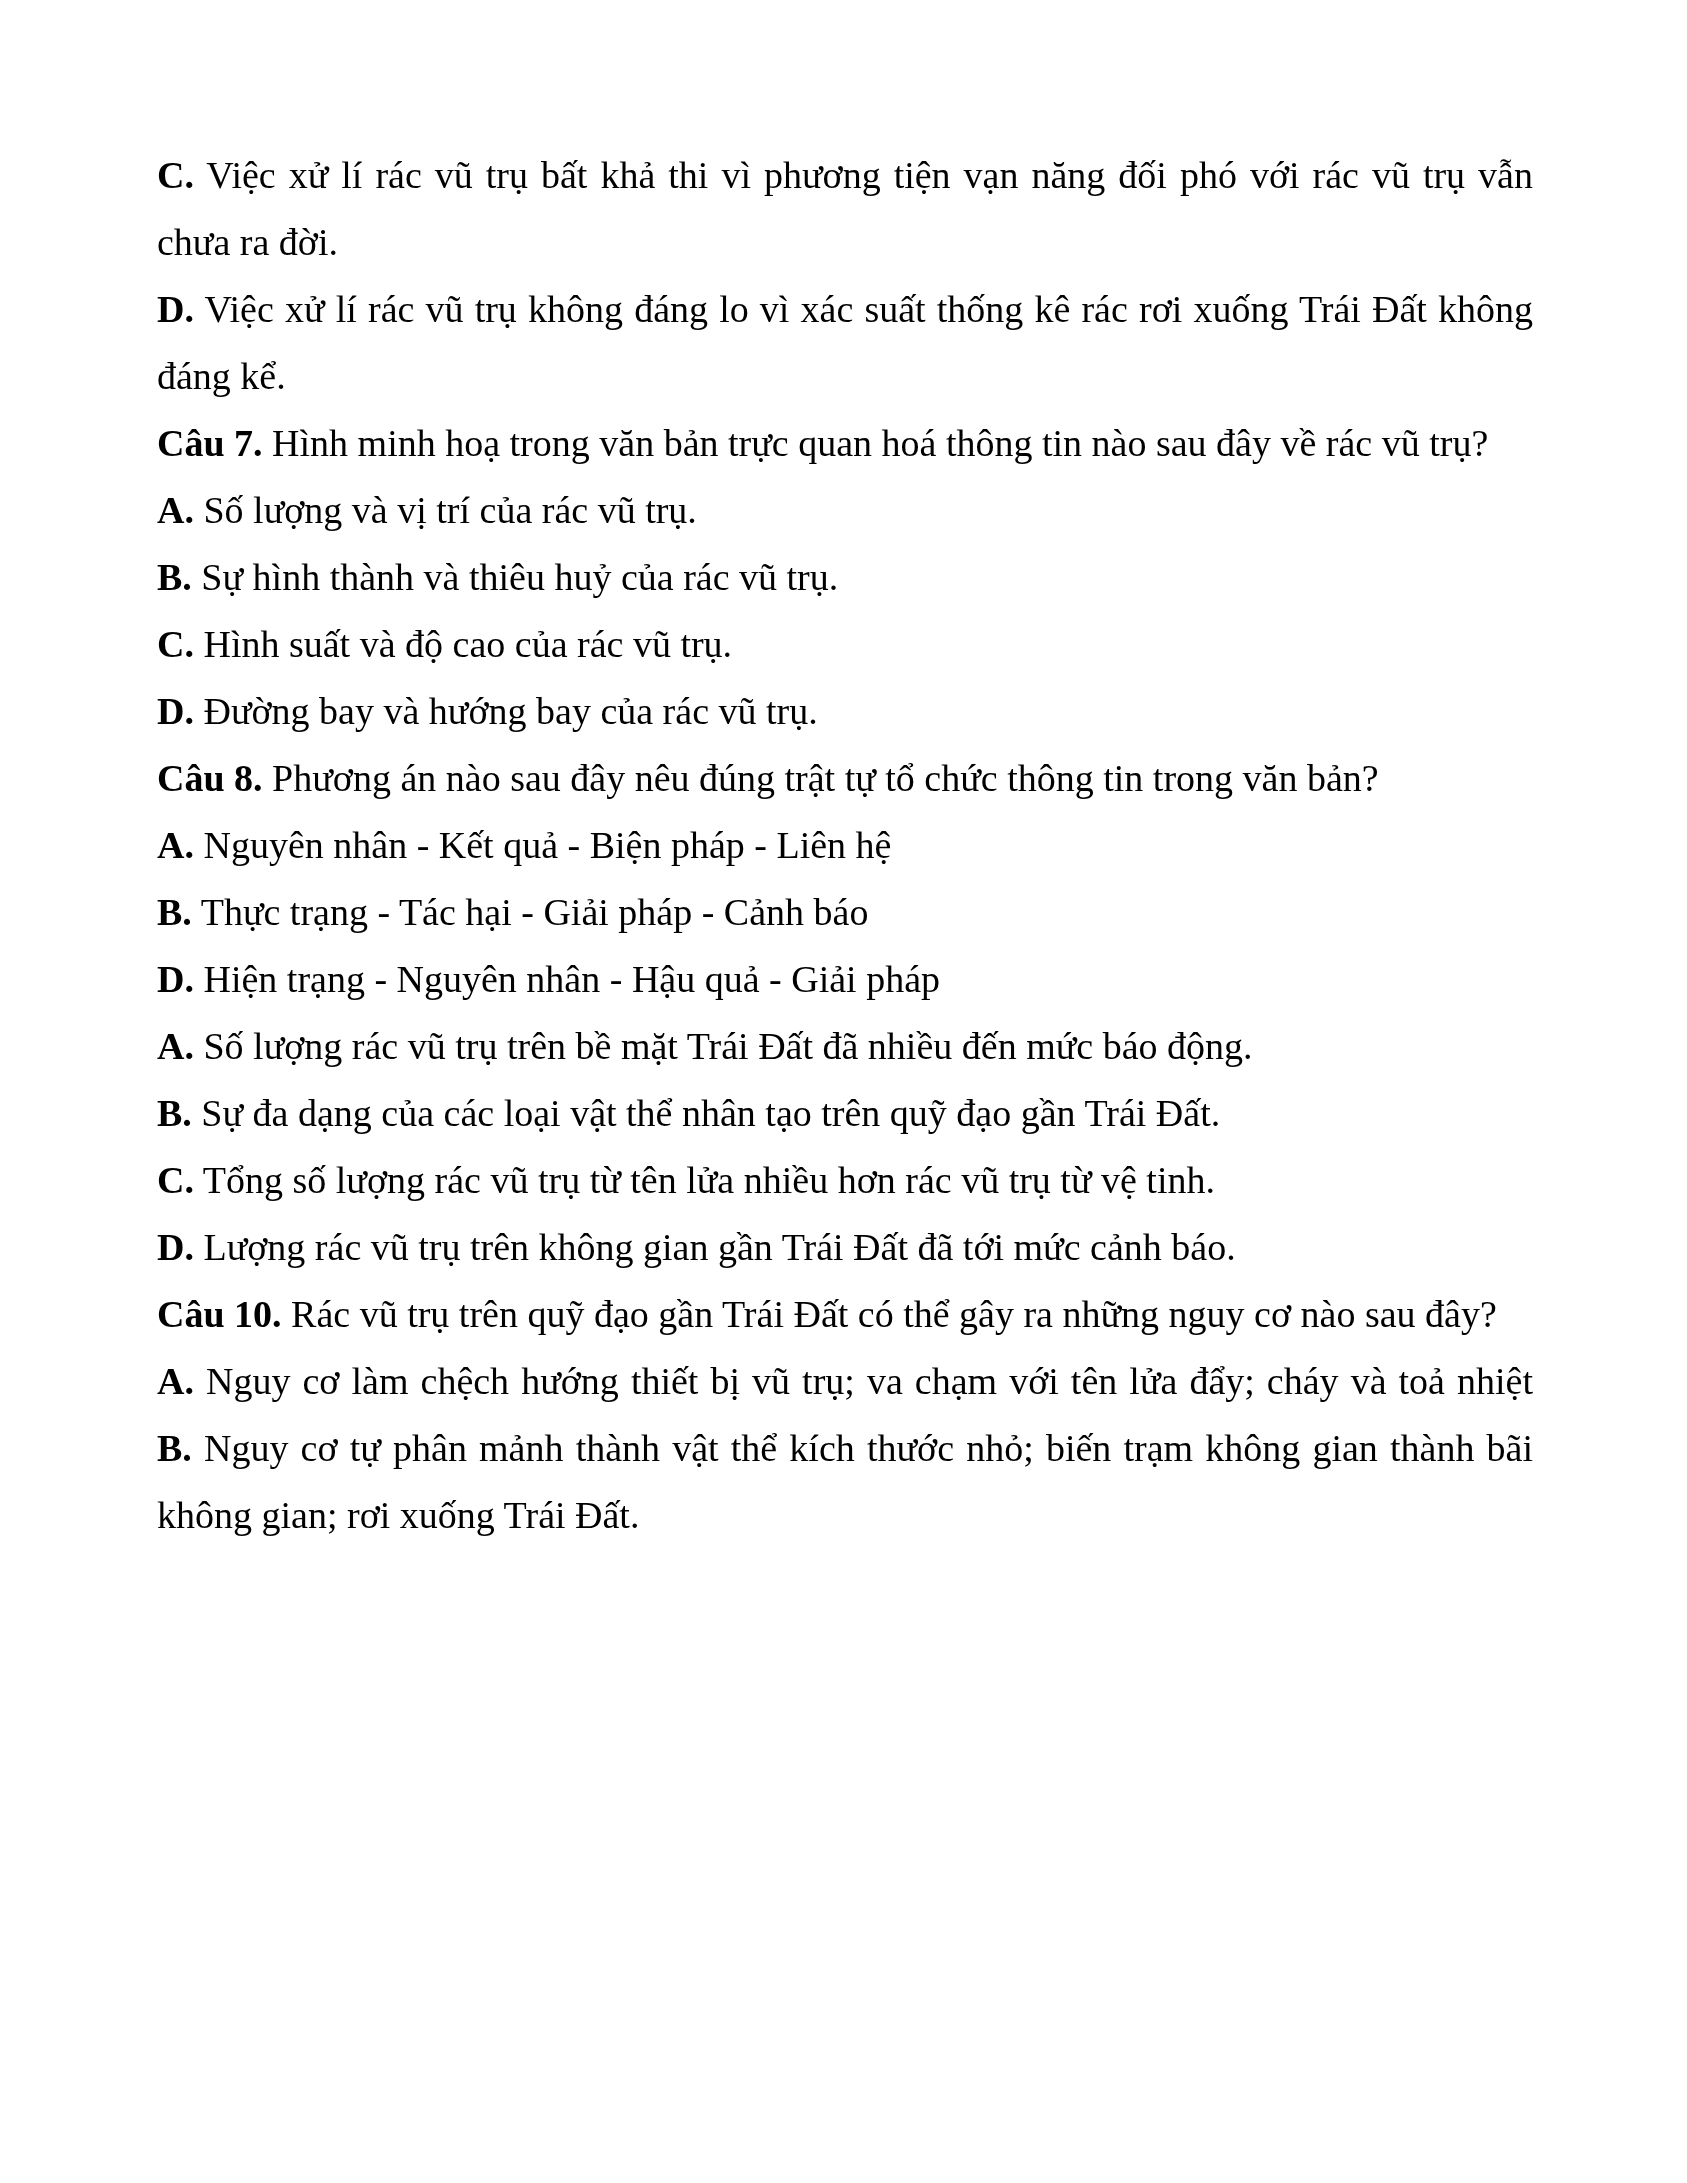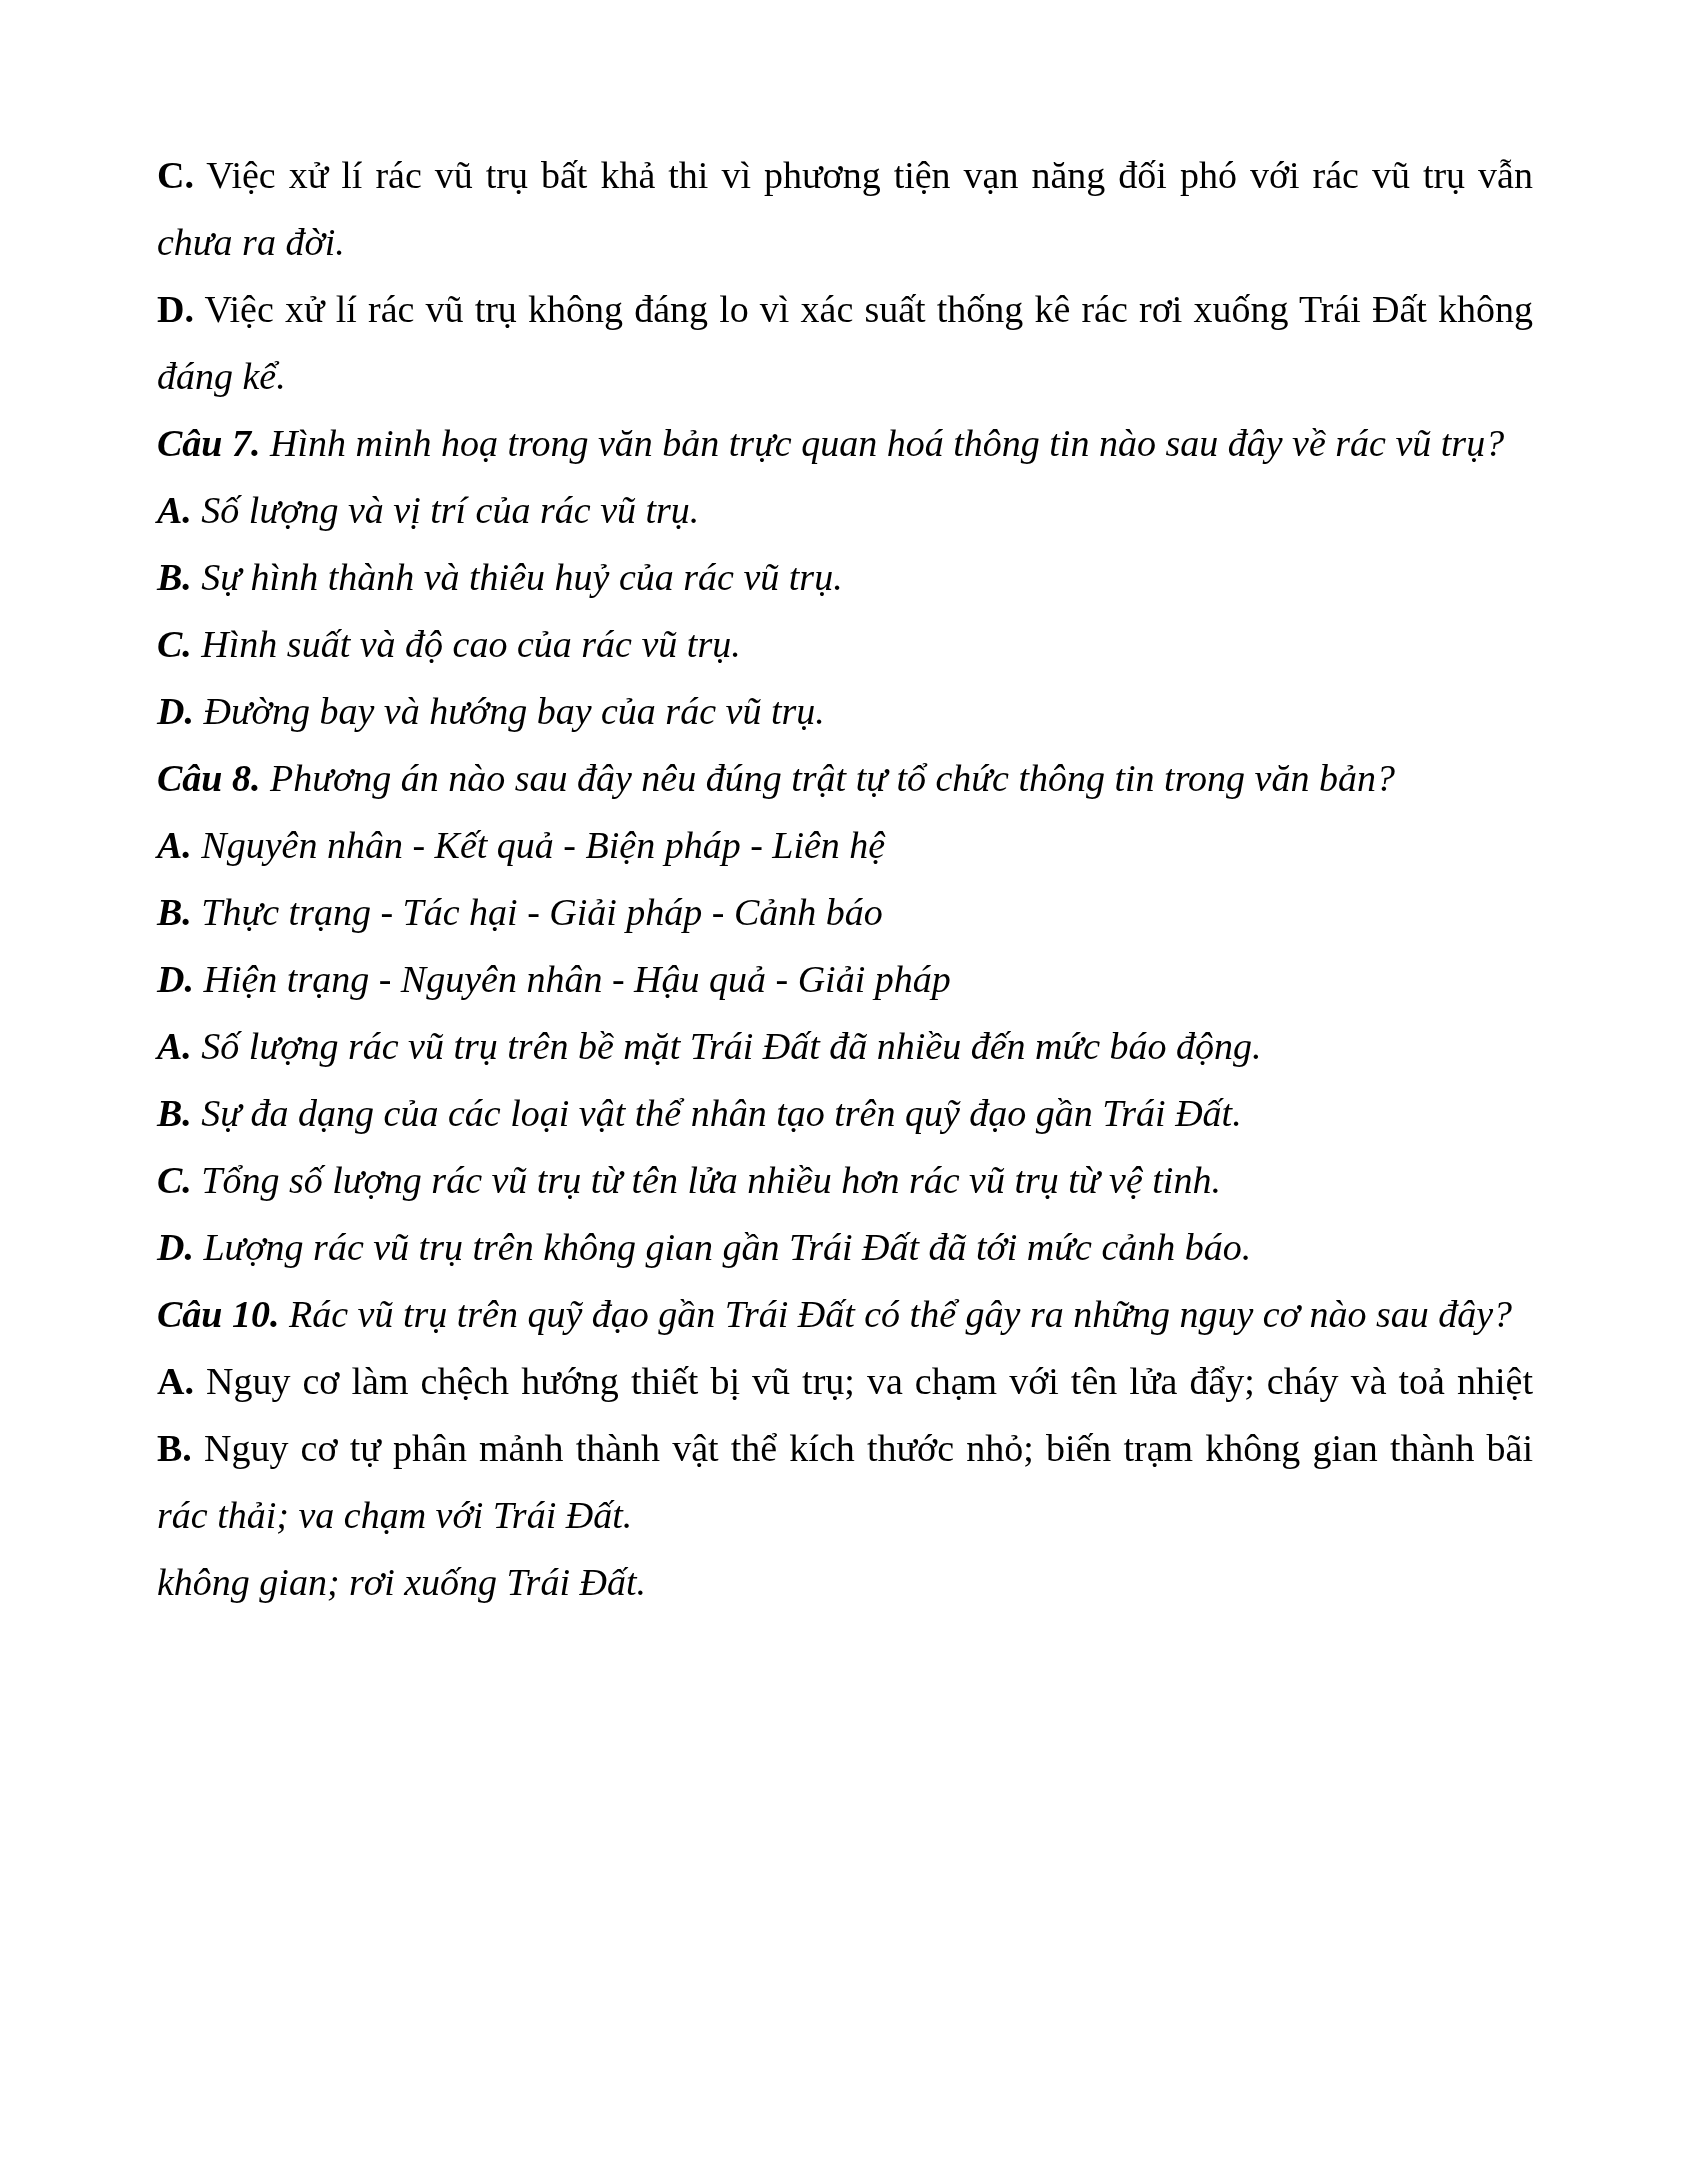--- a/index.html
+++ b/index.html
@@ -27,21 +27,20 @@
     line-height: 67px;
     white-space: normal;
   }
   .line.justify {
     text-align: justify;
     text-align-last: justify;
     text-justify: inter-word;
   }
   .line.left {
     text-align: left;
-    font-style: italic;
   }
   .para-label {
     font-weight: bold;
   }
 </style>
 </head>
 <body>
 
 <div class="page">
   <div class="text-block" id="text-block">
@@ -93,20 +92,19 @@
         <div class="line left"><b class="para-label">D.</b> <span>Lượng rác vũ trụ trên không gian gần Trái Đất đã tới mức cảnh báo.</span></div>
       </div>
       <div class="paragraph">
         <div class="line left"><b class="para-label">Câu 10.</b> <span>Rác vũ trụ trên quỹ đạo gần Trái Đất có thể gây ra những nguy cơ nào sau đây?</span></div>
       </div>
       <div class="paragraph">
         <div class="line justify"><b class="para-label">A.</b> <span>Nguy cơ làm chệch hướng thiết bị vũ trụ; va chạm với tên lửa đẩy; cháy và toả nhiệt</span></div>
       </div>
       <div class="paragraph">
         <div class="line justify"><b class="para-label">B.</b> <span>Nguy cơ tự phân mảnh thành vật thể kích thước nhỏ; biến trạm không gian thành bãi</span></div>
-        <div class="line left"><span>rác thải; va chạm với Trái Đất.</span></div>
       </div>
       <div class="paragraph">
         <div class="line left"><span>không gian; rơi xuống Trái Đất.</span></div>
       </div>
     </div>
 </div>
 
 
 </body></html>

